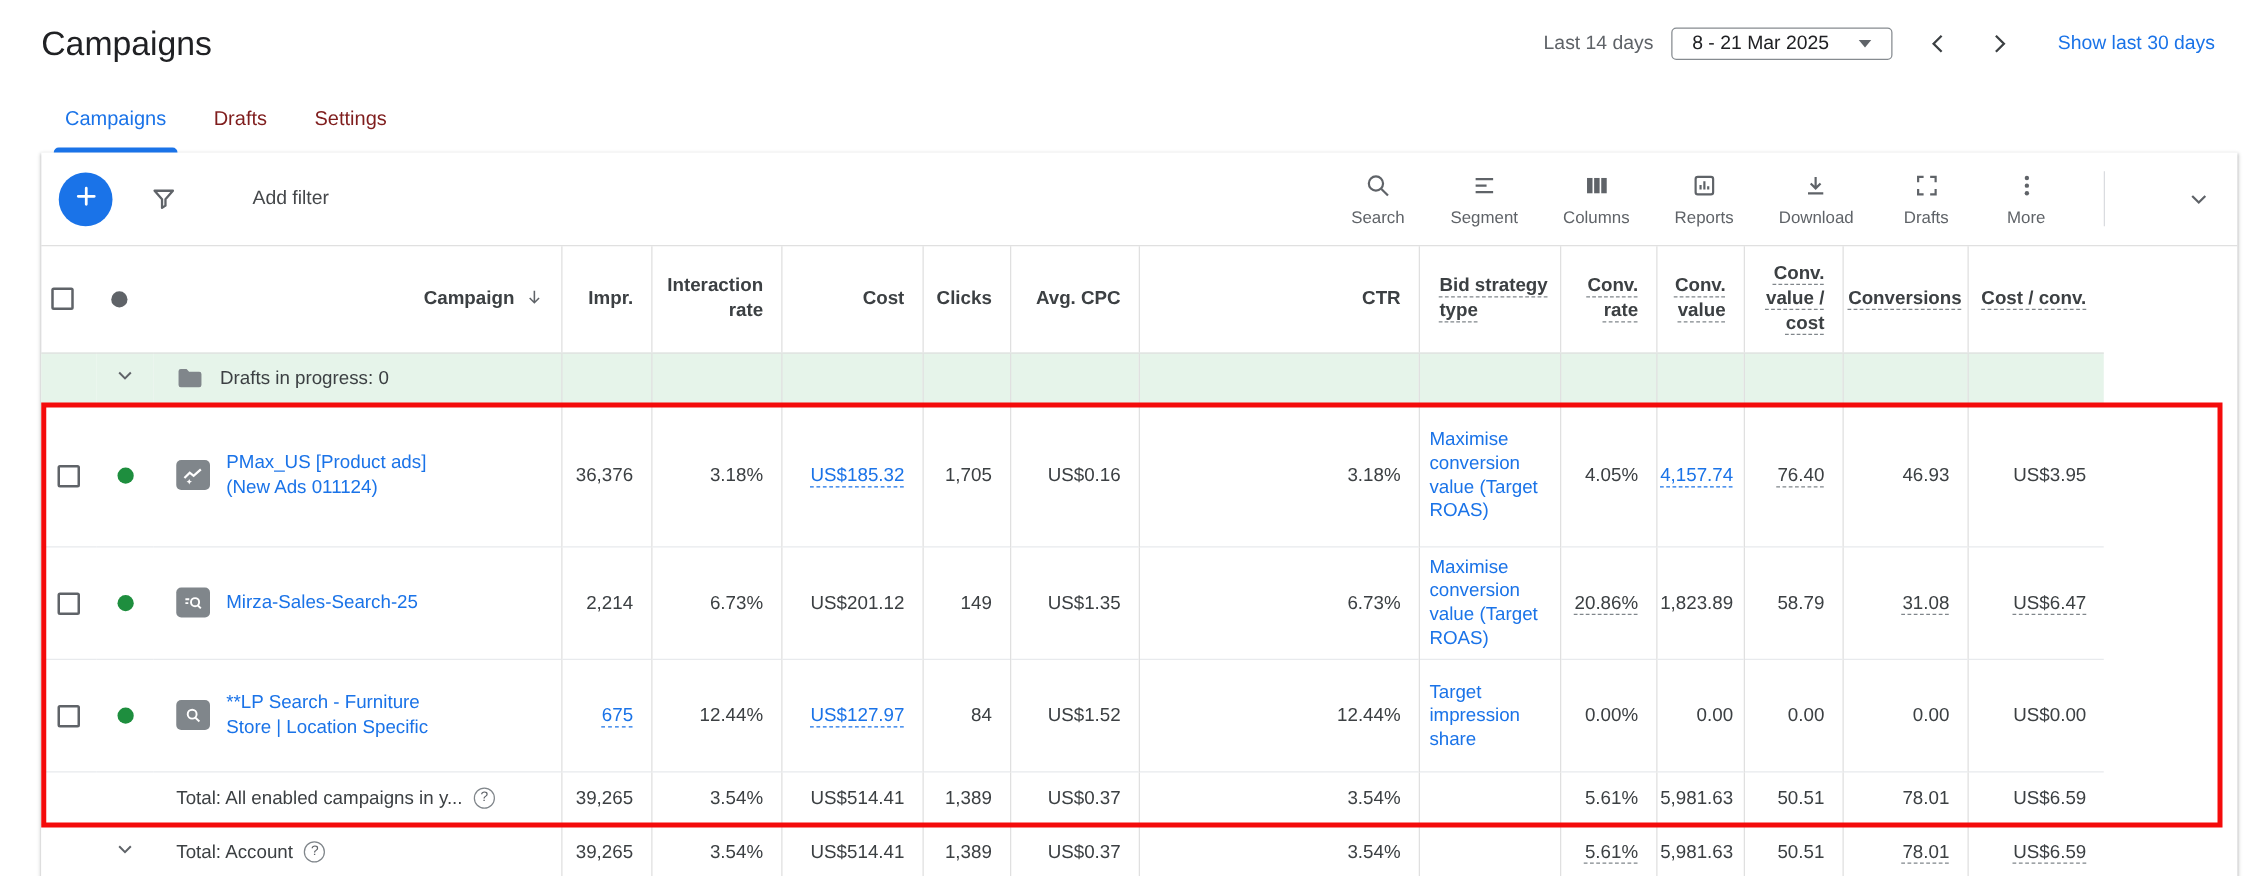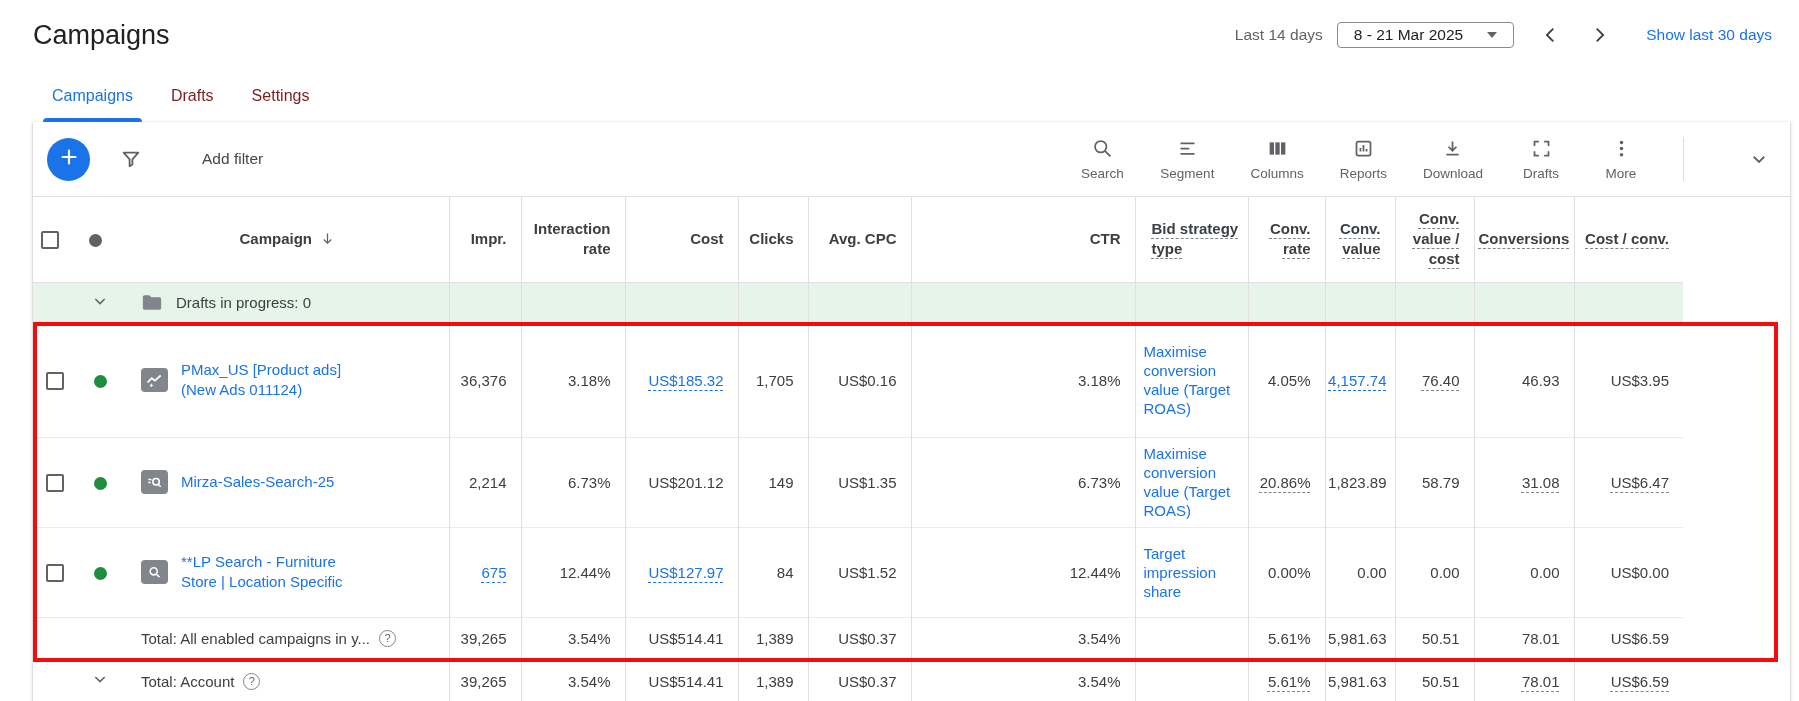--- a/index.html
+++ b/index.html
@@ -48,21 +48,21 @@
 
   
   table { border-collapse:collapse; table-layout:fixed; width:1650px; }
   col.c-check{width:44px} col.c-dot{width:46px} col.c-camp{width:326px}
   col.c-impr{width:72px} col.c-ir{width:104px} col.c-cost{width:113px}
   col.c-clicks{width:70px} col.c-cpc{width:103px} col.c-ctr{width:224px}
   col.c-bid{width:113px} col.c-cr{width:77px} col.c-cv{width:70px}
   col.c-cvc{width:79px} col.c-conv{width:100px} col.c-cc{width:109px}
 
   thead th { height:85px; vertical-align:middle; font-size:15px; font-weight:700; color:#3c4043; text-align:right; padding:0 14px 0 4px; line-height:20px; border-bottom:1px solid #e0e0e0; }
-  th.th-campaign { text-align:center; padding-left:17px; cursor:pointer; }
+  th.th-campaign { text-align:right; padding-left:17px; cursor:pointer; }
   th.th-bid { text-align:left; padding-left:16px; padding-right:4px; }
   th.m, td.m { border-left:1px solid #e0e0e0; }
   th .u-dash, td .u-dash { text-decoration-line:underline; text-decoration-style:dashed; text-decoration-thickness:1px; text-underline-offset:4px; }
   .u-dash.gray { text-decoration-color:#80868b; }
 
   tbody td { vertical-align:middle; font-size:15px; color:#3c4043; line-height:19px; }
   tbody tr { border-bottom:1px solid #e8eaed; background:#fff; }
   tr.drafts-row { background:#e6f4ea; height:41px; }
   tr.rh1 { height:114px; }
   tr.rh2 { height:90px; }

